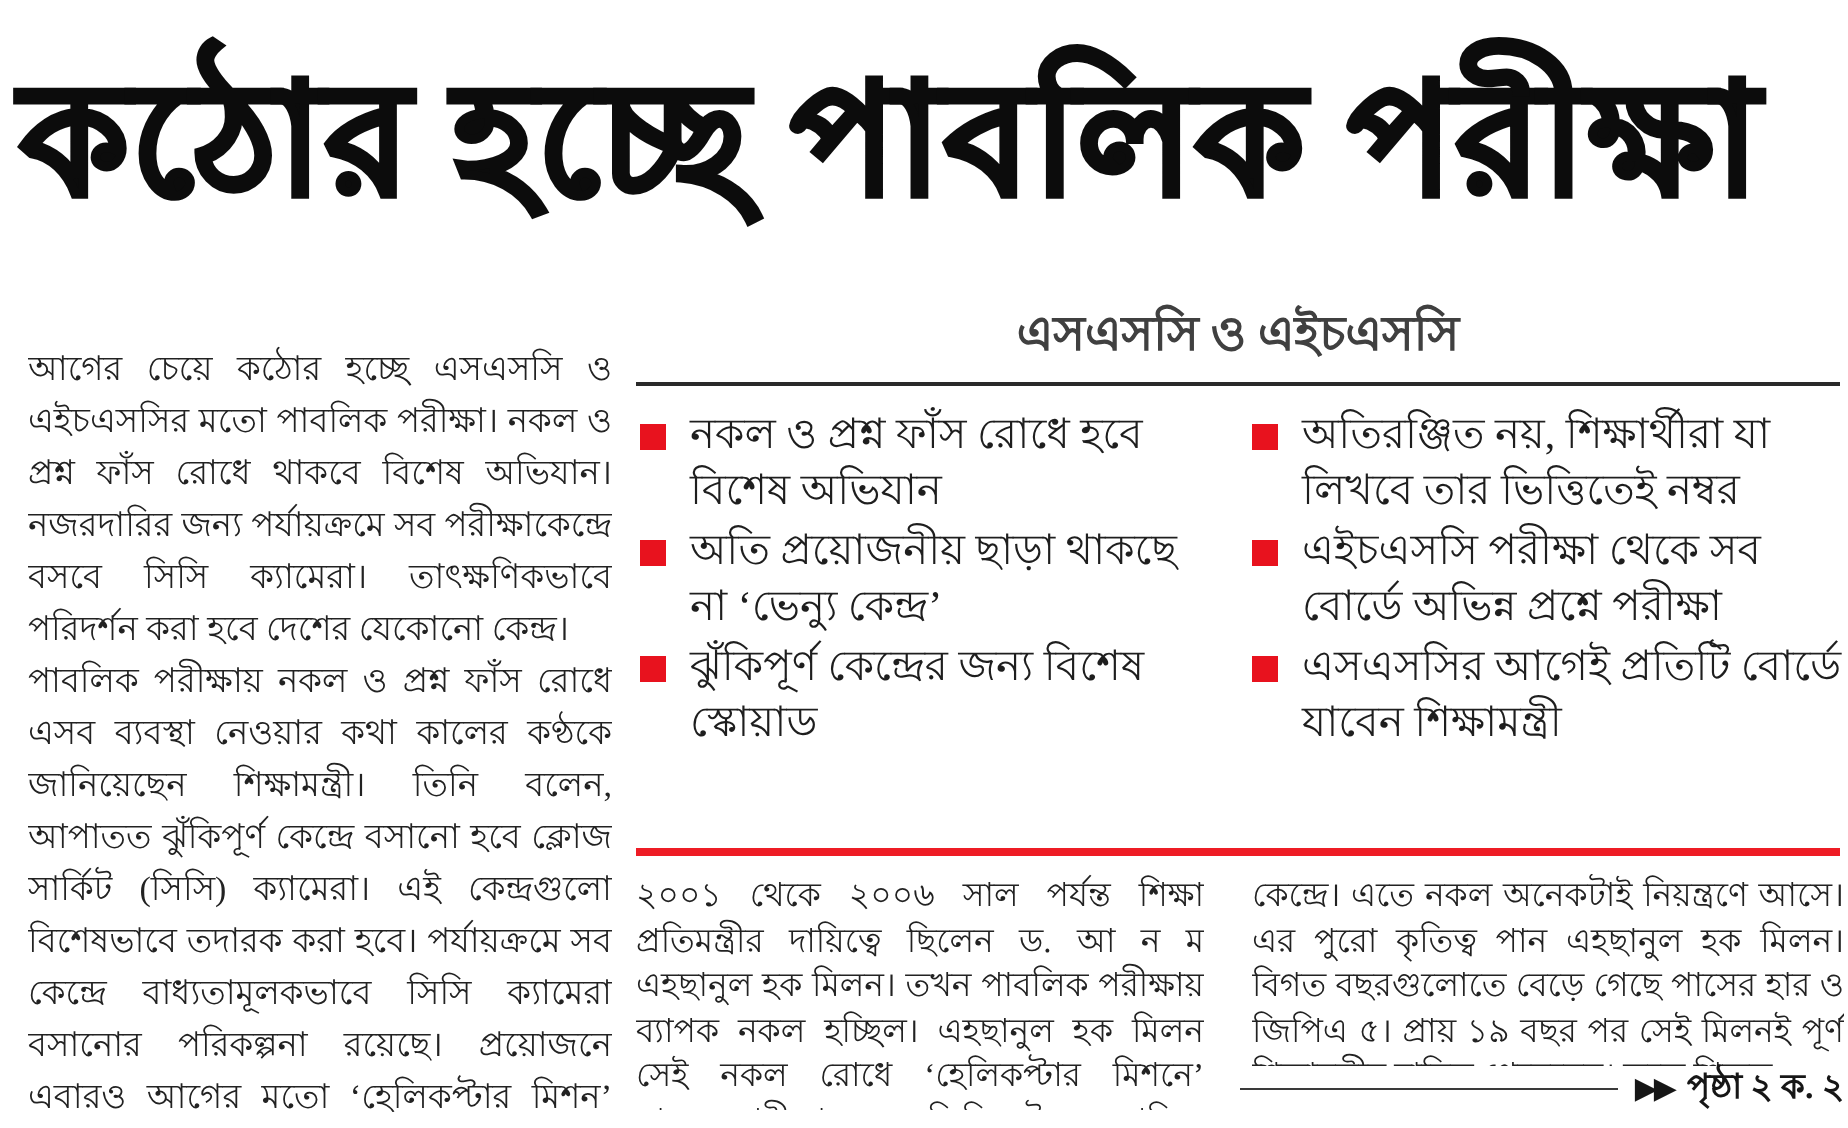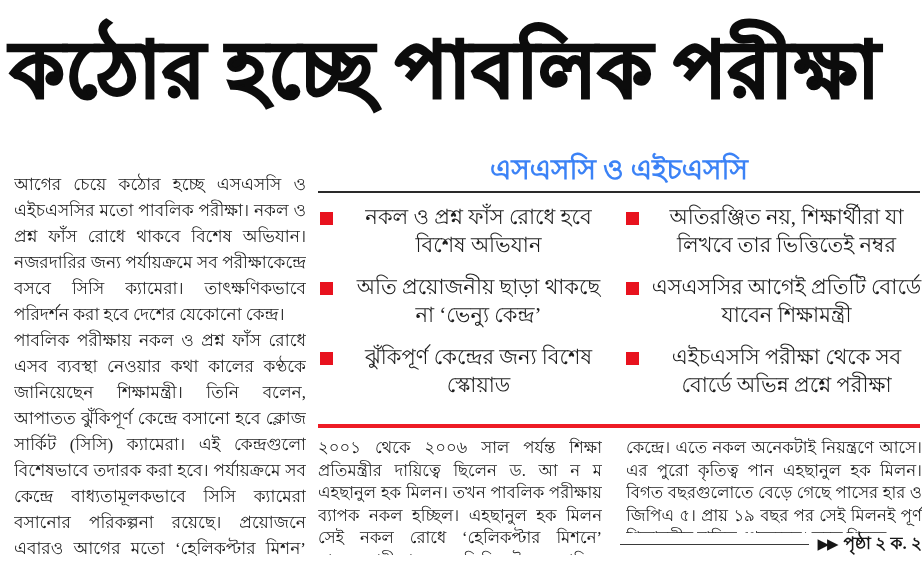--- a/index.html
+++ b/index.html
@@ -39,29 +39,29 @@
   .left-col{
     position:absolute;left:14px;top:172px;width:292px;height:384px;
     font-size:17px;line-height:26px;text-align:justify;color:#222;
     overflow:hidden;
   }
   .left-col p{margin:0;}
 
   
   .box-title{
     position:absolute;left:318px;top:148px;width:602px;
-    text-align:center;font-size:28px;font-weight:bold;color:#3b82f6;
+    text-align:center;font-size:24px;font-weight:bold;color:#404040;
   }
   .box-title-rule{
     position:absolute;left:318px;top:191px;width:602px;height:0;
     border-top:2px solid #2a2a2a;
   }
   .bullets{
     position:absolute;top:203px;width:292px;
-    display:flex;flex-direction:column;gap:14px;text-align:center;
+    display:flex;flex-direction:column;gap:2px;
   }
   .bullets.bl{left:320px;}
   .bullets.br{left:626px;width:296px;}
   .bullet-item{display:flex;align-items:flex-start;margin:0 0 0 0;}
   .bullet-sq{
     flex:0 0 13px;width:13px;height:13px;background:#e8121e;
     margin:9px 12px 0 0;
   }
   .bullet-text{
     font-size:21px;line-height:28px;color:#1e1e1e;
@@ -124,25 +124,25 @@
       </div>
     </div>
 
     <div class="bullets br">
       <div class="bullet-item">
         <span class="bullet-sq"></span>
         <span class="bullet-text">অতিরঞ্জিত নয়, শিক্ষার্থীরা যা লিখবে তার ভিত্তিতেই নম্বর</span>
       </div>
       <div class="bullet-item">
         <span class="bullet-sq"></span>
-        <span class="bullet-text">এসএসসির আগেই প্রতিটি বোর্ডে যাবেন শিক্ষামন্ত্রী</span>
+        <span class="bullet-text">এইচএসসি পরীক্ষা থেকে সব বোর্ডে অভিন্ন প্রশ্নে পরীক্ষা</span>
       </div>
       <div class="bullet-item">
         <span class="bullet-sq"></span>
-        <span class="bullet-text">এইচএসসি পরীক্ষা থেকে সব বোর্ডে অভিন্ন প্রশ্নে পরীক্ষা</span>
+        <span class="bullet-text">এসএসসির আগেই প্রতিটি বোর্ডে যাবেন শিক্ষামন্ত্রী</span>
       </div>
     </div>
 
     <div class="box-bottom-rule"></div>
 
     <div class="body-col mid">২০০১ থেকে ২০০৬ সাল পর্যন্ত শিক্ষা প্রতিমন্ত্রীর দায়িত্বে ছিলেন ড. আ ন ম এহছানুল হক মিলন। তখন পাবলিক পরীক্ষায় ব্যাপক নকল হচ্ছিল। এহছানুল হক মিলন সেই নকল রোধে ‘হেলিকপ্টার মিশনে’ নামেন। পরীক্ষার সময় তিনি হুট করে হাজির হতেন যেকোনো</div>
     <div class="body-col right">কেন্দ্রে। এতে নকল অনেকটাই নিয়ন্ত্রণে আসে। এর পুরো কৃতিত্ব পান এহছানুল হক মিলন। বিগত বছরগুলোতে বেড়ে গেছে পাসের হার ও জিপিএ ৫। প্রায় ১৯ বছর পর সেই মিলনই পূর্ণ শিক্ষামন্ত্রীর দায়িত্ব পেয়েছেন। ফলে শিক্ষক-</div>
 
     <div class="jump">
       <span class="lead-rule"></span>

